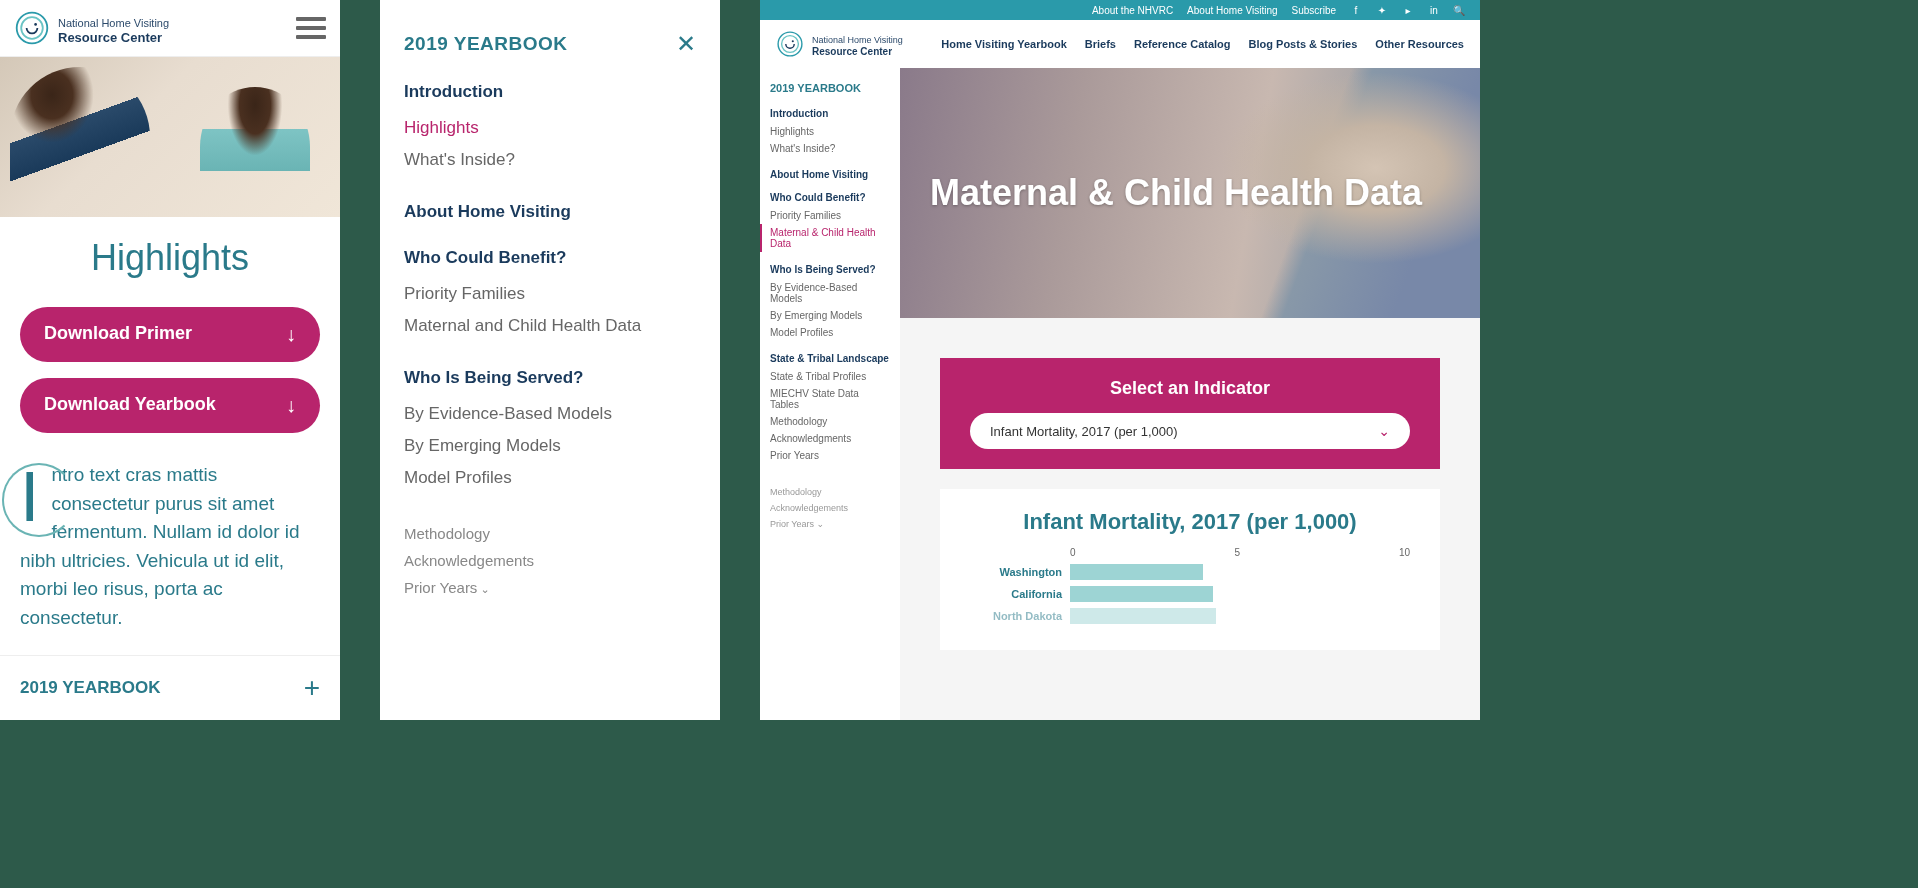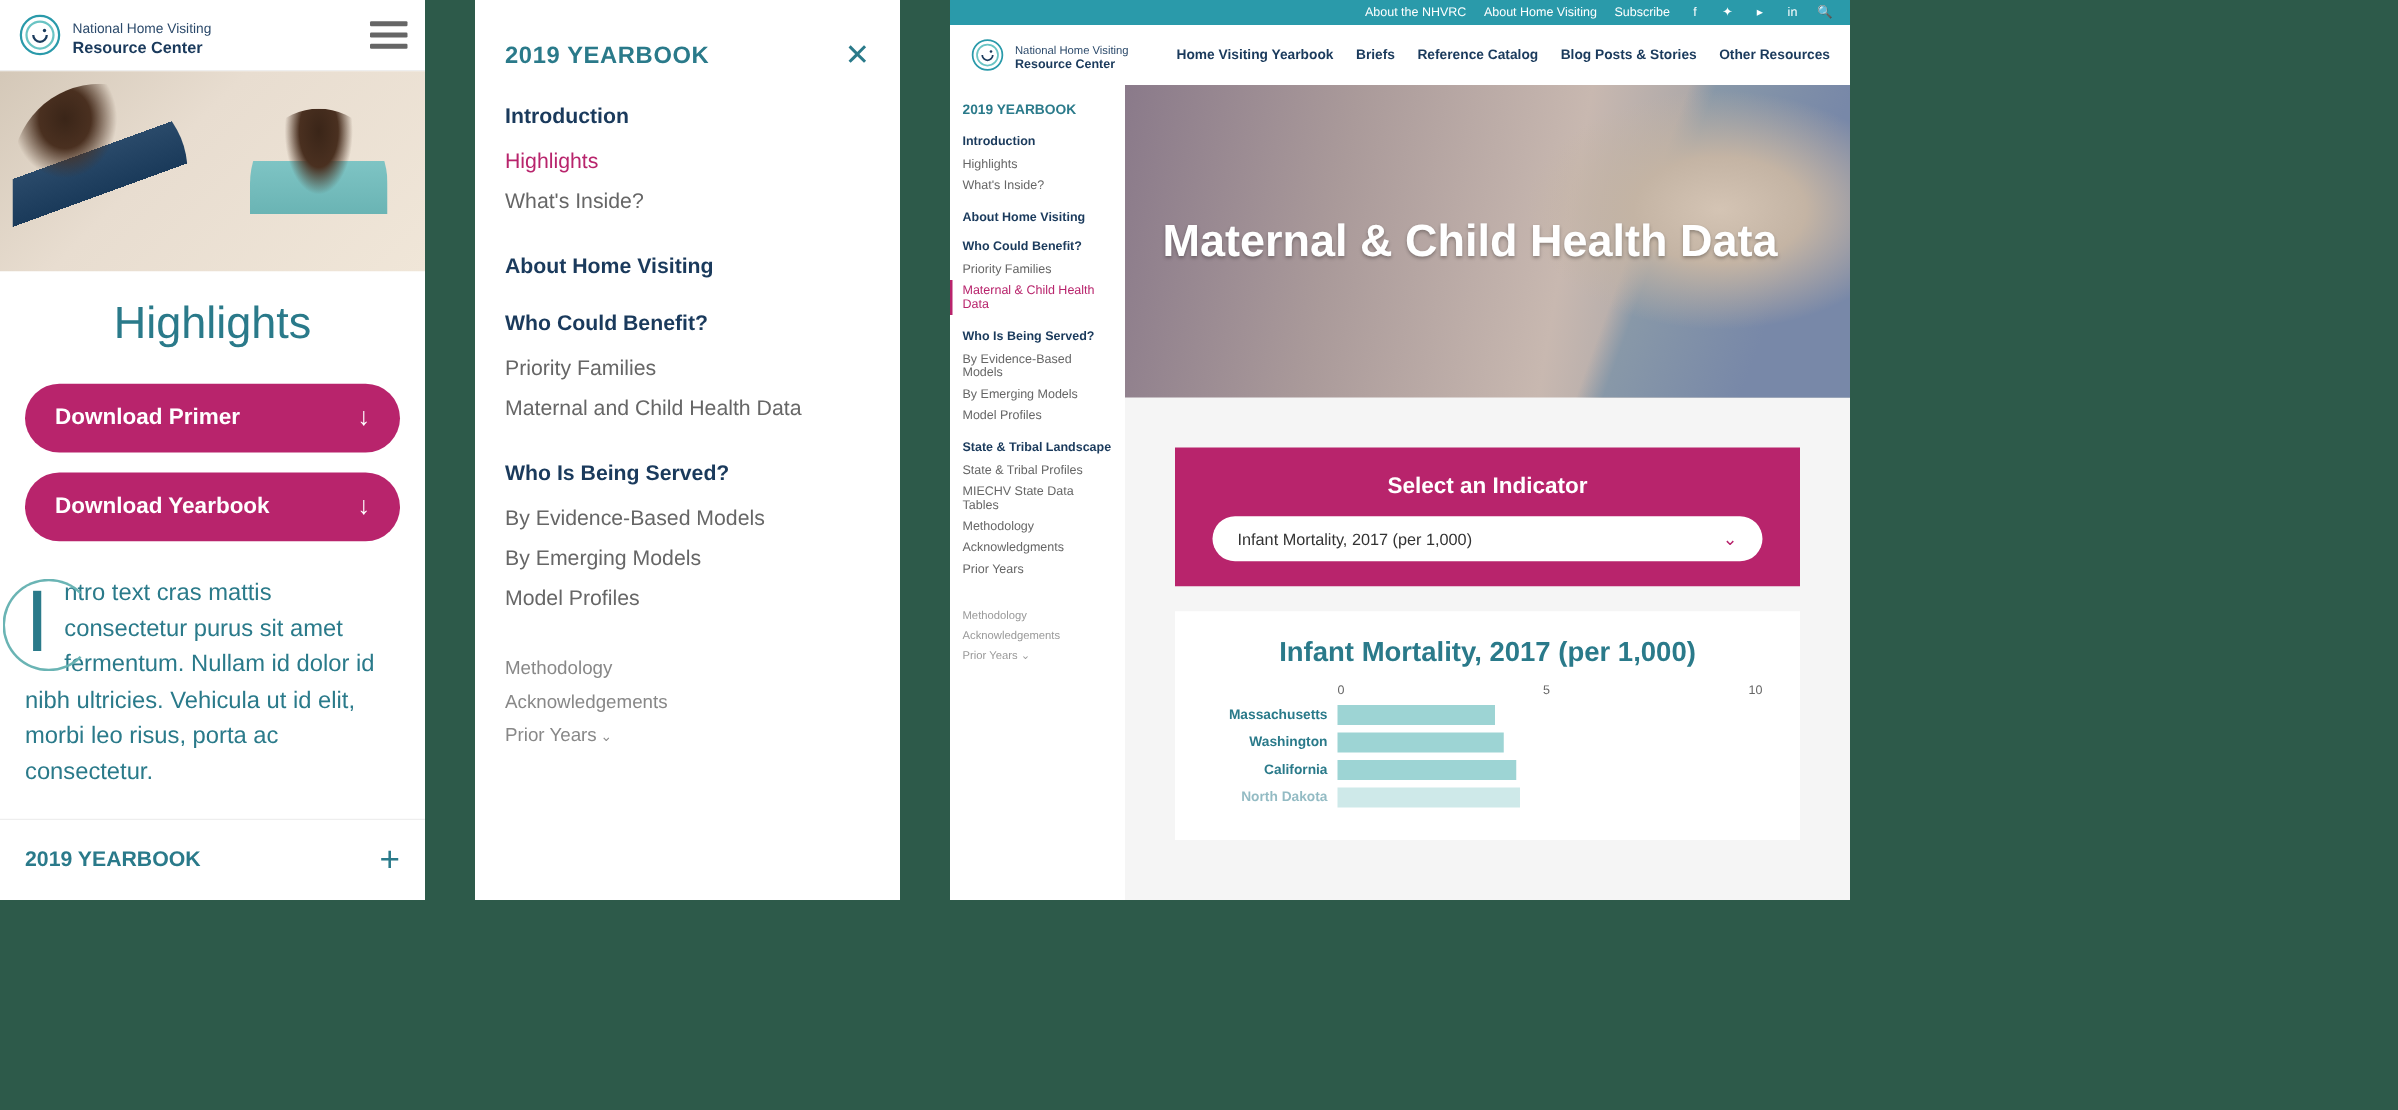--- a/index.html
+++ b/index.html
@@ -229,26 +229,20 @@
       </div>
       <div class="chart-area">
         <div class="chart-title">Infant Mortality, 2017 (per 1,000)</div>
         <div class="chart-axis">
           <span>0</span>
           <span>5</span>
           <span>10</span>
         </div>
         <div id="chart-bars">
             <div class="bar-row">
-              <div class="bar-label">Massachusetts</div>
-              <div class="bar-track">
-                <div class="bar-fill" style="width: 37%;"></div>
-              </div>
-            </div>
-            <div class="bar-row">
               <div class="bar-label">Washington</div>
               <div class="bar-track">
                 <div class="bar-fill" style="width: 39%;"></div>
               </div>
             </div>
             <div class="bar-row">
               <div class="bar-label">California</div>
               <div class="bar-track">
                 <div class="bar-fill" style="width: 42%;"></div>
               </div>

